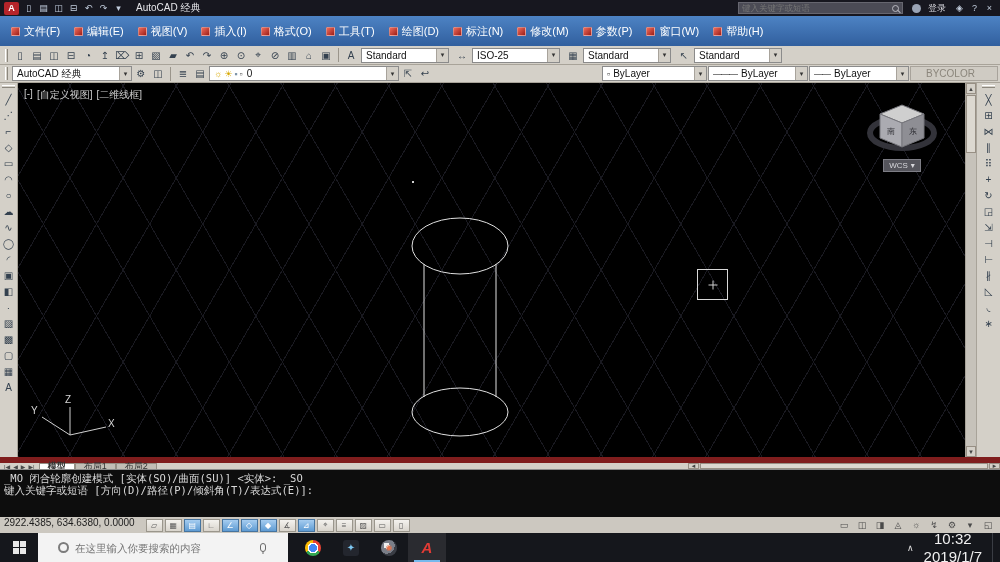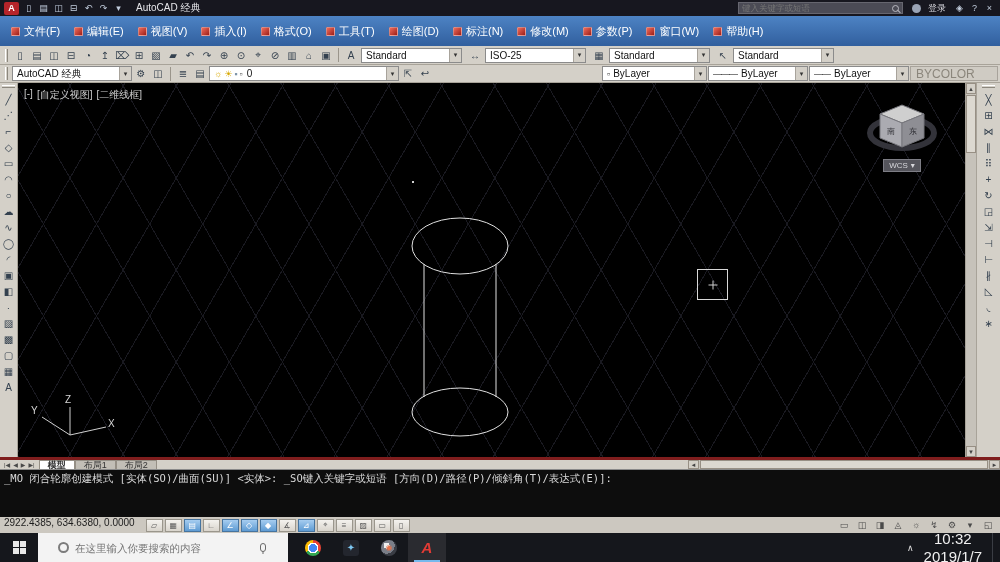--- a/index.html
+++ b/index.html
@@ -28,27 +28,27 @@
   
   .toolbar-row{height:19px;background:#d4d0c8;border-bottom:1px solid #a8a399;display:flex;align-items:center;padding:0 2px;gap:1px;flex:0 0 auto}
   .toolbar-row.second{height:18px}
   .grip{width:3px;height:13px;border-left:1px solid #fff;border-right:1px solid #8c877d;margin:0 3px;flex:0 0 auto}
   .t-sep{width:1px;height:14px;background:#9a958b;margin:0 3px;flex:0 0 auto}
   .t-icons{display:flex;align-items:center;gap:1px}
   .t-icon{width:16px;height:15px;display:flex;align-items:center;justify-content:center;font-size:10px;color:#34414f;cursor:default;flex:0 0 auto}
   .combo{height:15px;background:#fff;border:1px solid #8b8b8b;display:flex;align-items:center;font-size:10px;color:#111;padding-left:4px;cursor:default;flex:0 0 auto}
   .combo .arrow{margin-left:auto;width:12px;height:100%;background:#d4d0c8;border-left:1px solid #a8a39b;display:flex;align-items:center;justify-content:center;font-size:7px;color:#333}
   .combo-group{display:flex;align-items:center;gap:2px;margin-right:4px}
-  .combo.w88{width:101px}
+  .combo.w88{width:88px}
   .combo.w120{width:120px}
   .combo.w190{width:190px}
   .combo.w105{width:105px}
   .combo.w100{width:100px}
   .lc-icons{display:flex;align-items:center;gap:2px;margin-right:4px;font-size:9px}
-  .plot-box{width:88px;height:15px;border:1px solid #a8a39b;background:#cfcbc3;color:#8b867c;font-size:12px;display:flex;align-items:center;padding-left:5px}
+  .plot-box{width:88px;height:15px;border:1px solid #a8a39b;background:#cfcbc3;color:#8b867c;font-size:10px;display:flex;align-items:center;padding-left:15px}
   .lt-sample{letter-spacing:-1px;color:#333;margin-right:4px;font-size:9px}
   .spacer{flex:1}
 
   
   .main{flex:1;display:flex;min-height:0}
   .side-toolbar{background:#d4d0c8;display:flex;flex-direction:column;align-items:center;padding-top:2px;flex:0 0 auto}
   .side-toolbar.left{width:18px;border-right:1px solid #a8a399}
   .side-toolbar.right{width:24px;border-left:1px solid #a8a399}
   .hgrip{width:13px;height:3px;border-top:1px solid #fff;border-bottom:1px solid #8c877d;margin-bottom:3px}
   .side-toolbar .t-icon{width:16px;height:16px}
@@ -66,31 +66,31 @@
   .blip{position:absolute;left:394px;top:98px;width:2px;height:2px;background:#cfcfcf}
   .ucs-svg{position:absolute;left:10px;bottom:14px}
   .viewcube{position:absolute;right:28px;top:14px;width:70px;text-align:center}
   .wcs{display:inline-flex;align-items:center;gap:3px;margin-top:2px;background:#55555c;border:1px solid #7d7d85;color:#d8d8dc;font-size:8px;padding:1px 5px}
   .vscroll{width:11px;background:#c6c2ba;border-left:1px solid #a8a399;display:flex;flex-direction:column;align-items:stretch;flex:0 0 auto}
   .varrow{height:11px;background:#d4d0c8;border:1px solid #978f84;font-size:6px;color:#444;display:flex;align-items:center;justify-content:center}
   .vthumb{height:58px;background:#dcd8d0;border:1px solid #978f84;margin-top:1px}
   .vspacer{flex:1}
 
   
-  .tab-row{height:12px;background:#d4d0c8;display:flex;align-items:stretch;font-size:9px;border-top:3px solid #7f1d1d;flex:0 0 auto}
+  .tab-row{height:12px;background:#d4d0c8;display:flex;align-items:stretch;font-size:9px;border-top:6px solid #7f1d1d;flex:0 0 auto}
   .tab-nav{display:flex;align-items:center;gap:3px;padding:0 4px;color:#4a4a4a;font-size:6px}
   .tabs{display:flex;align-items:stretch}
   .tab{padding:0 8px;display:flex;align-items:center;background:#c2beb6;border:1px solid #958f85;border-bottom:none;color:#333;font-size:9px;cursor:default}
   .tab.active{background:#fff;font-weight:bold}
   .hscroll{margin-left:auto;width:312px;background:#c6c2ba;display:flex;align-items:stretch}
   .harrow{width:11px;background:#d4d0c8;border:1px solid #978f84;font-size:6px;color:#444;display:flex;align-items:center;justify-content:center}
   .hthumb{flex:1;background:#dcd8d0;border:1px solid #978f84;margin:0 1px}
 
   
-  .cmdwin{height:48px;background:#0d0d0d;border-top:1px solid #8a8a8a;color:#d9d9d9;font-family:"DejaVu Sans Mono","Liberation Mono",monospace;font-size:10.5px;display:flex;padding:2px 4px;flex:0 0 auto}
+  .cmdwin{height:48px;background:#0d0d0d;border-top:1px solid #8a8a8a;color:#d9d9d9;font-family:"DejaVu Sans Mono","Liberation Mono",monospace;font-size:10.5px;display:flex;flex-direction:column;padding:2px 4px;flex:0 0 auto}
   .cmd-line{line-height:12px;white-space:pre}
   .cmd-prompt{margin-top:auto;line-height:12px}
 
   
   .statusbar{height:16px;background:#ccc8c0;display:flex;font-size:10px;color:#222;padding:0 4px;gap:3px;flex:0 0 auto}
   .coords{margin-right:8px;font-size:10px;color:#1c1c1c;white-space:nowrap}
   .st-toggles,.st-right{display:flex;align-items:center;gap:2px}
   .st-right{margin-left:auto}
   .st-toggle{width:17px;height:13px;border:1px solid #9a968c;background:linear-gradient(#f4f2ee,#d9d5cd);display:flex;align-items:center;justify-content:center;font-size:8px;color:#5a5a5a;cursor:default}
   .st-toggle.active{background:linear-gradient(#a6cdf0,#5e9bd3);border-color:#46749f;color:#fff}

